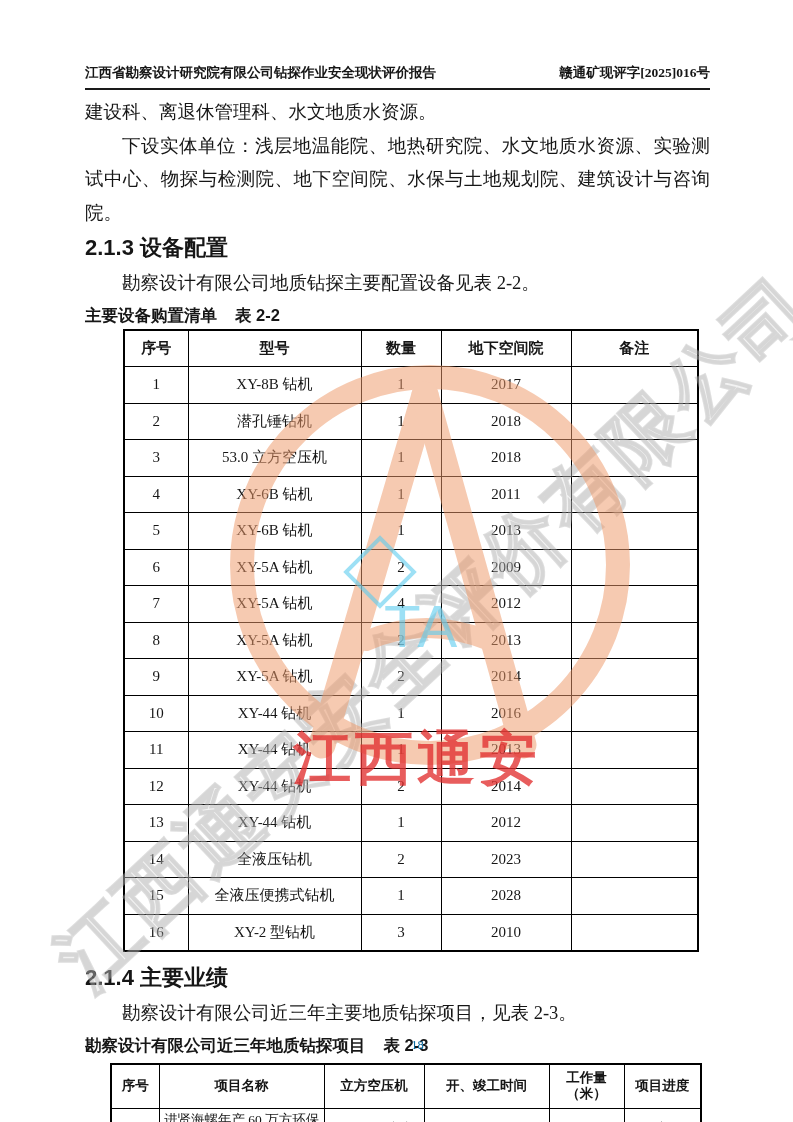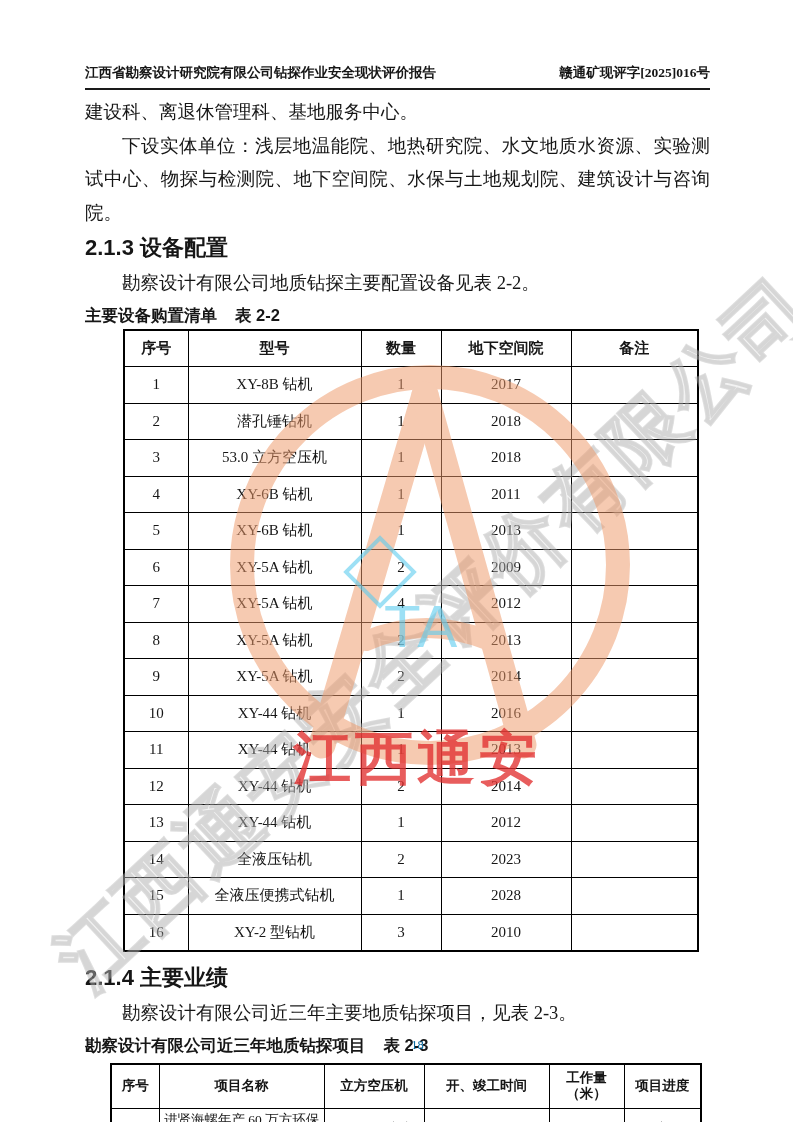--- a/index.html
+++ b/index.html
@@ -78,21 +78,21 @@
 <body>
 
 <div class="page">
 
   <div class="doc-header">
     <span>江西省勘察设计研究院有限公司钻探作业安全现状评价报告</span>
     <span>赣通矿现评字[2025]016号</span>
   </div>
 
   <div class="content">
-    <p>建设科、离退休管理科、基地服务中心。</p>
+    <p>建设科、离退休管理科、水文地质水资源。</p>
     <p class="indent">下设实体单位：浅层地温能院、地热研究院、水文地质水资源、实验测试中心、物探与检测院、地下空间院、水保与土地规划院、建筑设计与咨询院。</p>
 
     <h3 class="sec-heading">2.1.3 设备配置</h3>
     <p class="indent">勘察设计有限公司地质钻探主要配置设备见表 2-2。</p>
 
     <div class="tbl-title">
       <span>主要设备购置清单</span><span class="tag">表 2-2</span>
     </div>
 
     <table class="t22">

